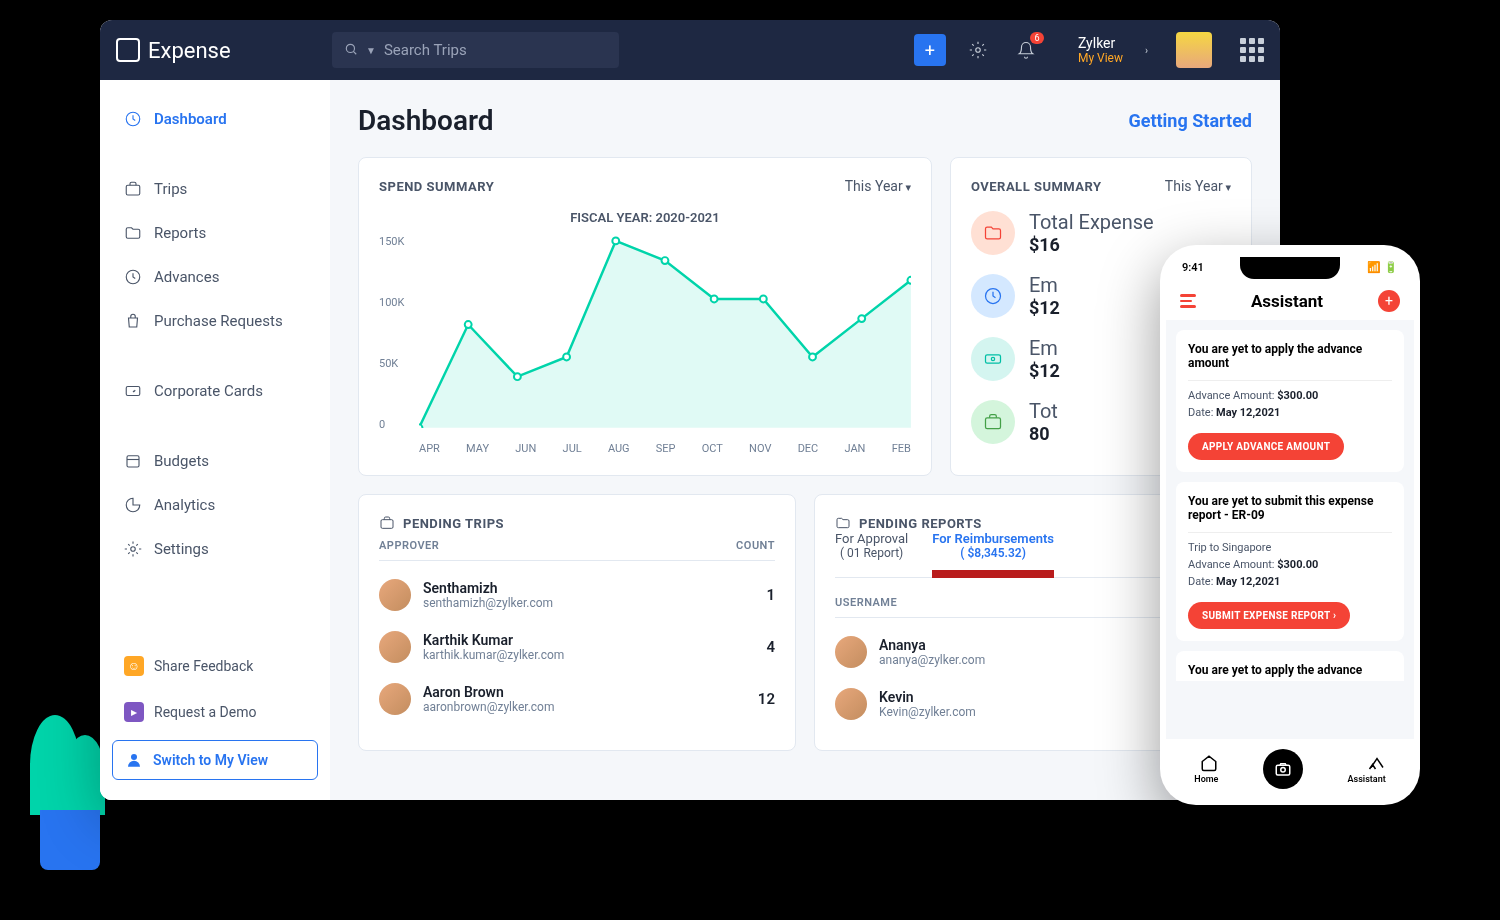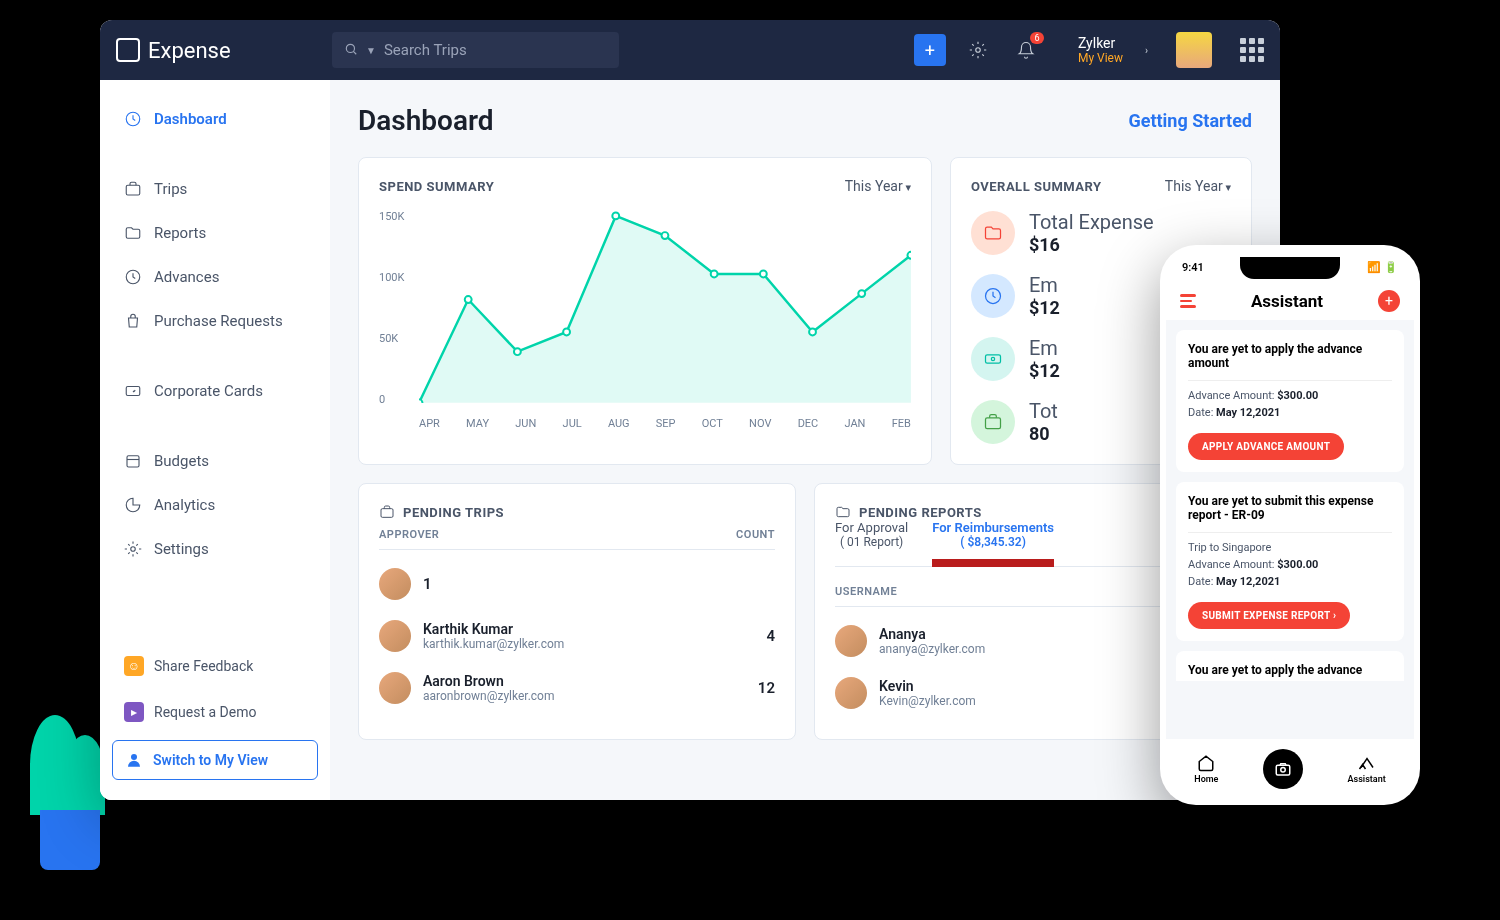--- a/index.html
+++ b/index.html
@@ -93,21 +93,21 @@
 .phone-title { font-size: 17px; font-weight: 700; }
 .plus-circle { width: 22px; height: 22px; background: #f44336; border-radius: 50%; color: #fff; display: flex; align-items: center; justify-content: center; font-size: 14px; }
 .phone-body { flex: 1; background: #f5f7fa; margin: 0 -6px; padding: 10px; overflow: hidden; display: flex; flex-direction: column; gap: 10px; }
 .pcard { background: #fff; border-radius: 8px; padding: 12px; }
 .pcard-title { font-size: 12px; font-weight: 700; margin-bottom: 10px; }
 .pline { font-size: 11px; color: #4a5568; margin-bottom: 4px; }
 .pline b { color: #1a202c; }
 .pbtn { background: #f44336; color: #fff; border: none; border-radius: 16px; padding: 8px 14px; font-size: 10px; font-weight: 700; letter-spacing: 0.3px; margin-top: 10px; cursor: pointer; }
 .pcard-title-only { background: #fff; border-radius: 8px 8px 0 0; padding: 12px 12px 4px; font-size: 12px; font-weight: 700; }
 .phone-nav { display: flex; justify-content: space-around; align-items: center; padding: 10px 0 4px; }
-.pnav-item { display: flex; flex-direction: column; align-items: center; gap: 2px; font-size: 9px; font-weight: 600; cursor: pointer; }
+.pnav-item { display: flex; flex-direction: column; align-items: flex-end; gap: 2px; font-size: 9px; font-weight: 600; cursor: pointer; }
 .cam-btn { width: 40px; height: 40px; background: #000; border-radius: 50%; display: flex; align-items: center; justify-content: center; color: #fff; }
 </style>
 </head>
 <body>
 
 <div class="plant">
   <div class="leaf1"></div>
     <div class="leaf2"></div>
     <div class="pot"></div>
 </div>
@@ -253,20 +253,21 @@
         <div class="main-title">Dashboard</div>
         <div class="get-started">Getting Started</div>
       </div>
 
       <div class="grid">
         <div class="card">
           <div class="card-head">
             <div class="card-title">SPEND SUMMARY</div>
             <div class="card-drop">This Year</div>
           </div>
+          <div class="chart-title">FISCAL YEAR: 2020-2021</div>
           <div class="chart">
             <div class="y-axis">
               <span>150K</span>
               <span>100K</span>
               <span>50K</span>
               <span>0</span>
             </div>
             <svg class="plot" viewBox="0 0 500 196" preserveAspectRatio="none">
               <path d="M0,196 L50,91 L100,144 L150,124 L200,6 L250,26 L300,65 L350,65 L400,124 L450,85 L500,46 L500,196 L0,196 Z" fill="rgba(0,212,170,0.12)"></path>
               <path d="M0,196 L50,91 L100,144 L150,124 L200,6 L250,26 L300,65 L350,65 L400,124 L450,85 L500,46" fill="none" stroke="#00d4aa" stroke-width="2.5"></path>
@@ -365,20 +366,24 @@
                 <path d="M8 7V5a2 2 0 012-2h4a2 2 0 012 2v2"></path>
               </svg>
             <span>PENDING TRIPS</span>
           </div>
           <div class="th-row">
               <span>APPROVER</span>
               <span>COUNT</span>
             </div>
           <div class="list-row">
               <div class="avatar"></div>
+              <div class="row-info">
+                <div class="row-name">Senthamizh</div>
+                <div class="row-sub">senthamizh@zylker.com</div>
+              </div>
               <div class="row-val">1</div>
             </div>
           <div class="list-row">
               <div class="avatar"></div>
               <div class="row-info">
                 <div class="row-name">Karthik Kumar</div>
                 <div class="row-sub">karthik.kumar@zylker.com</div>
               </div>
               <div class="row-val">4</div>
             </div>

